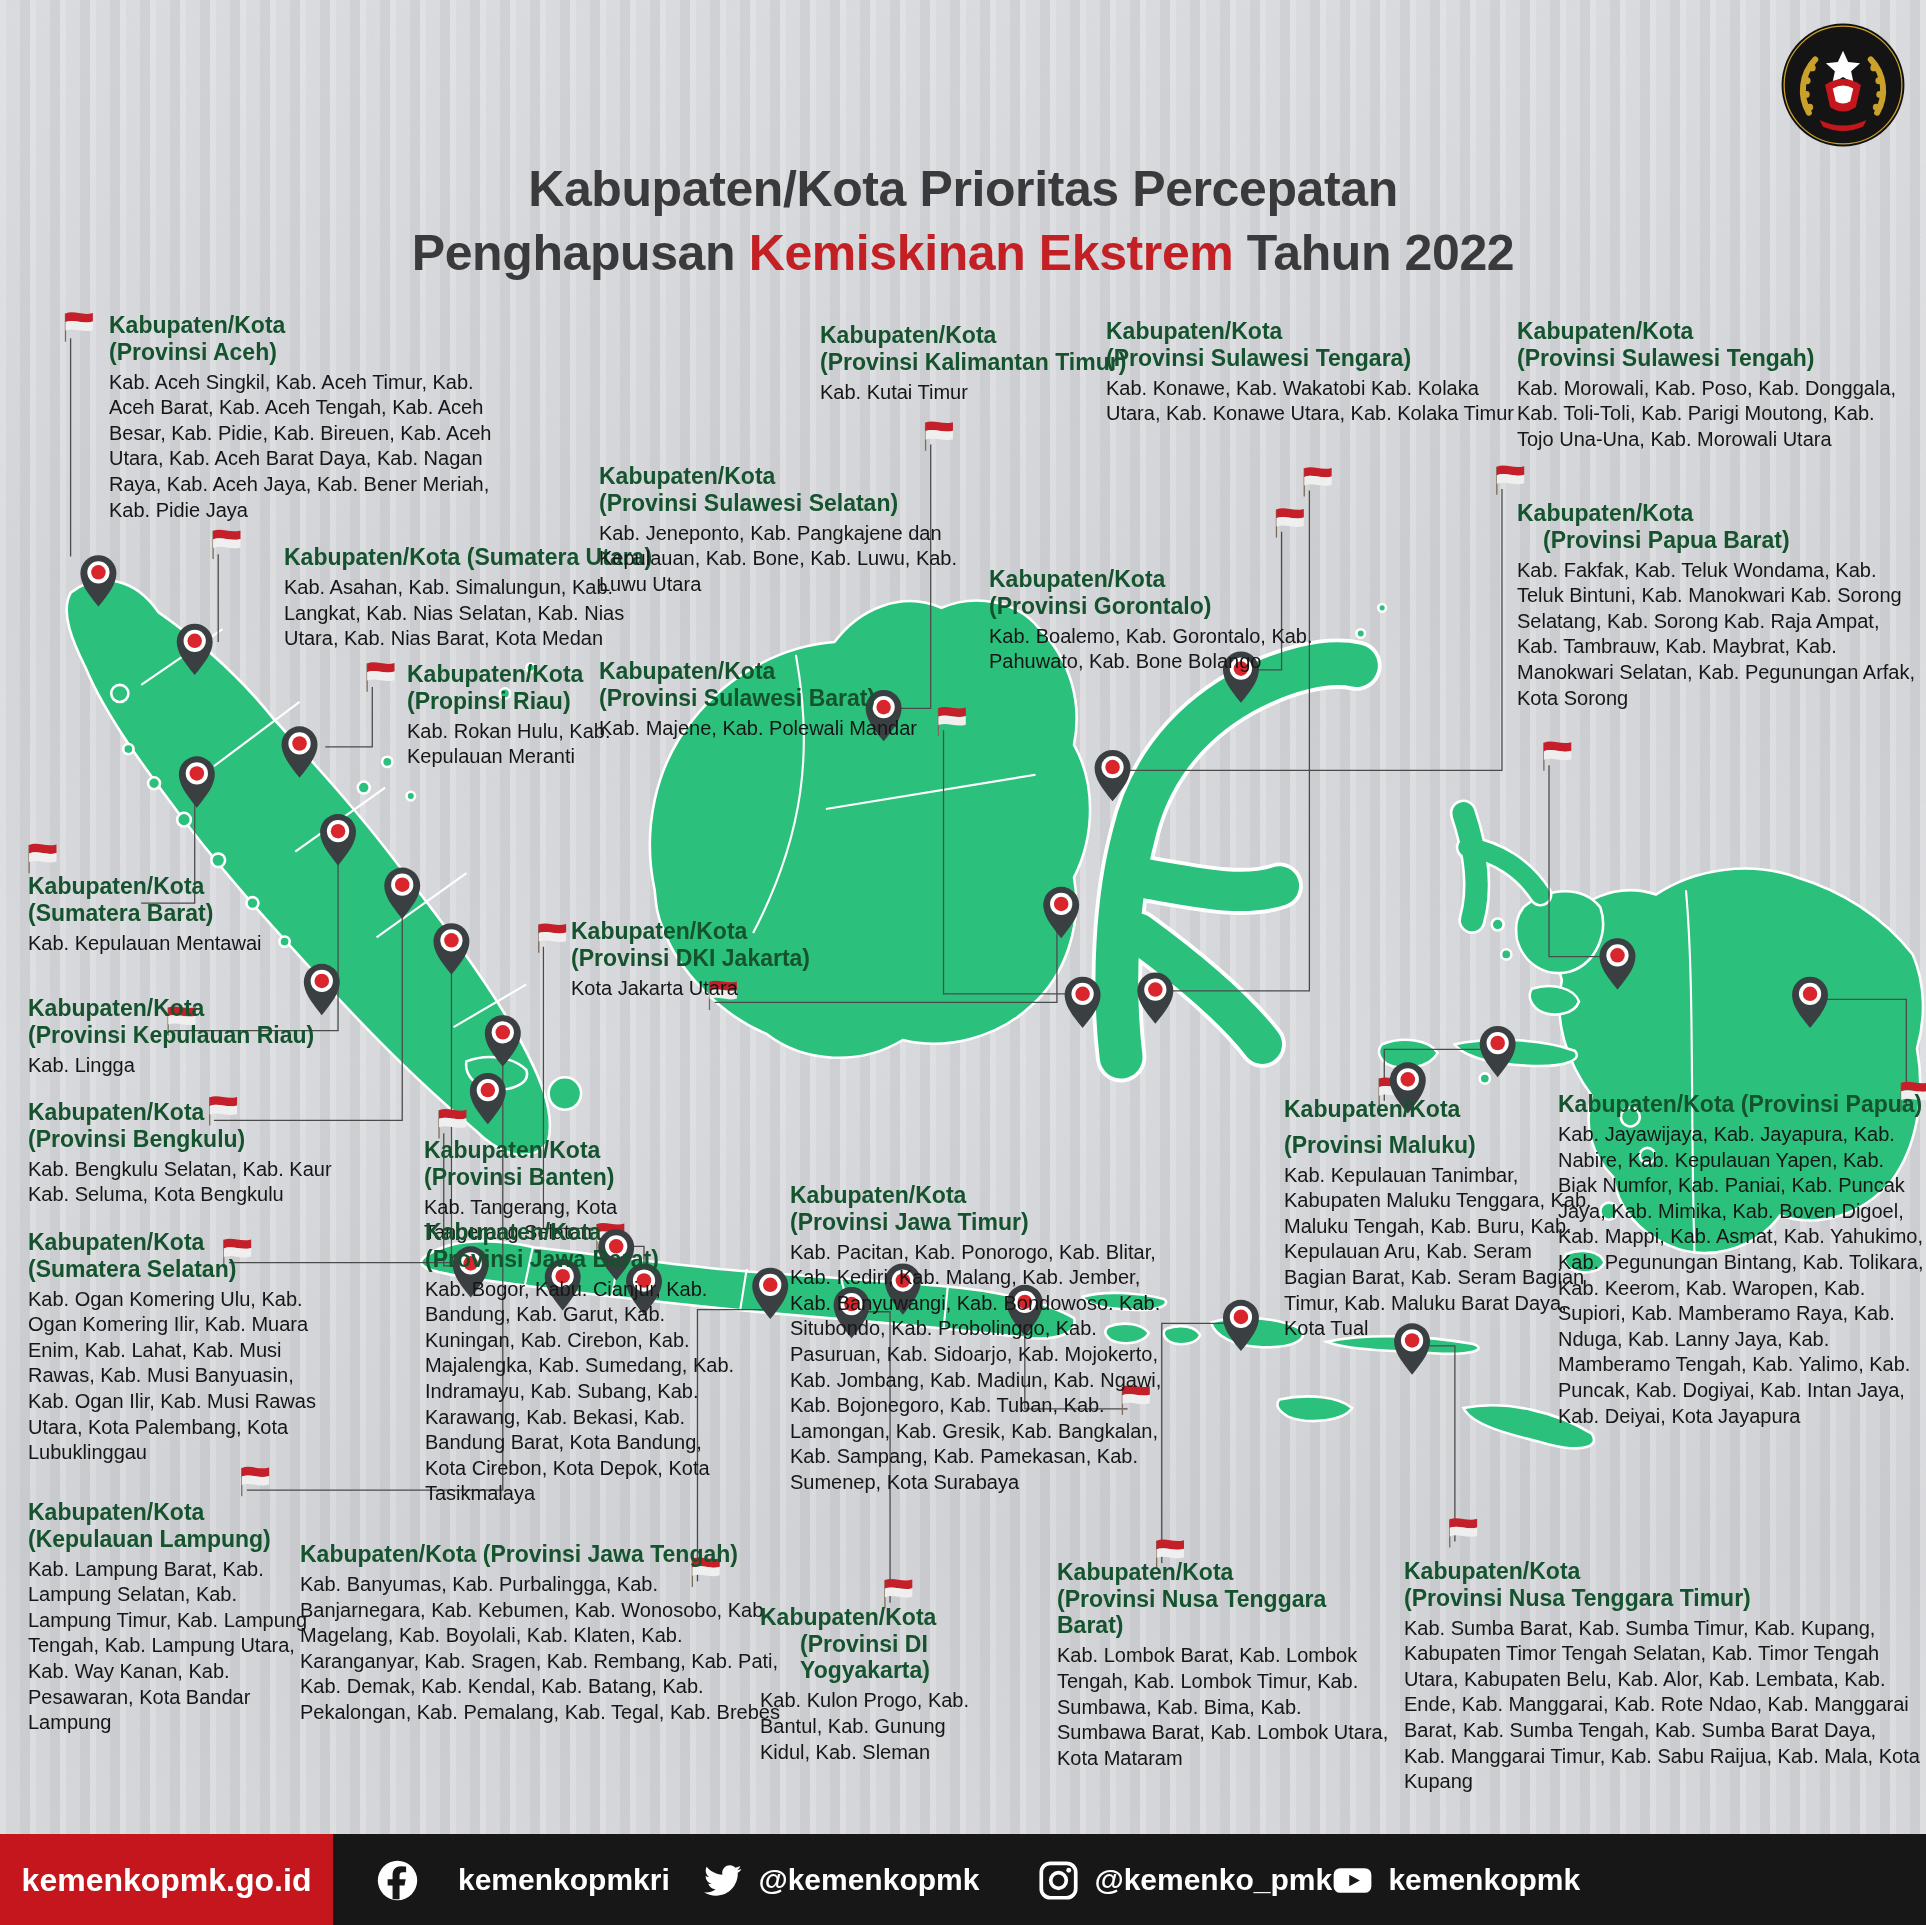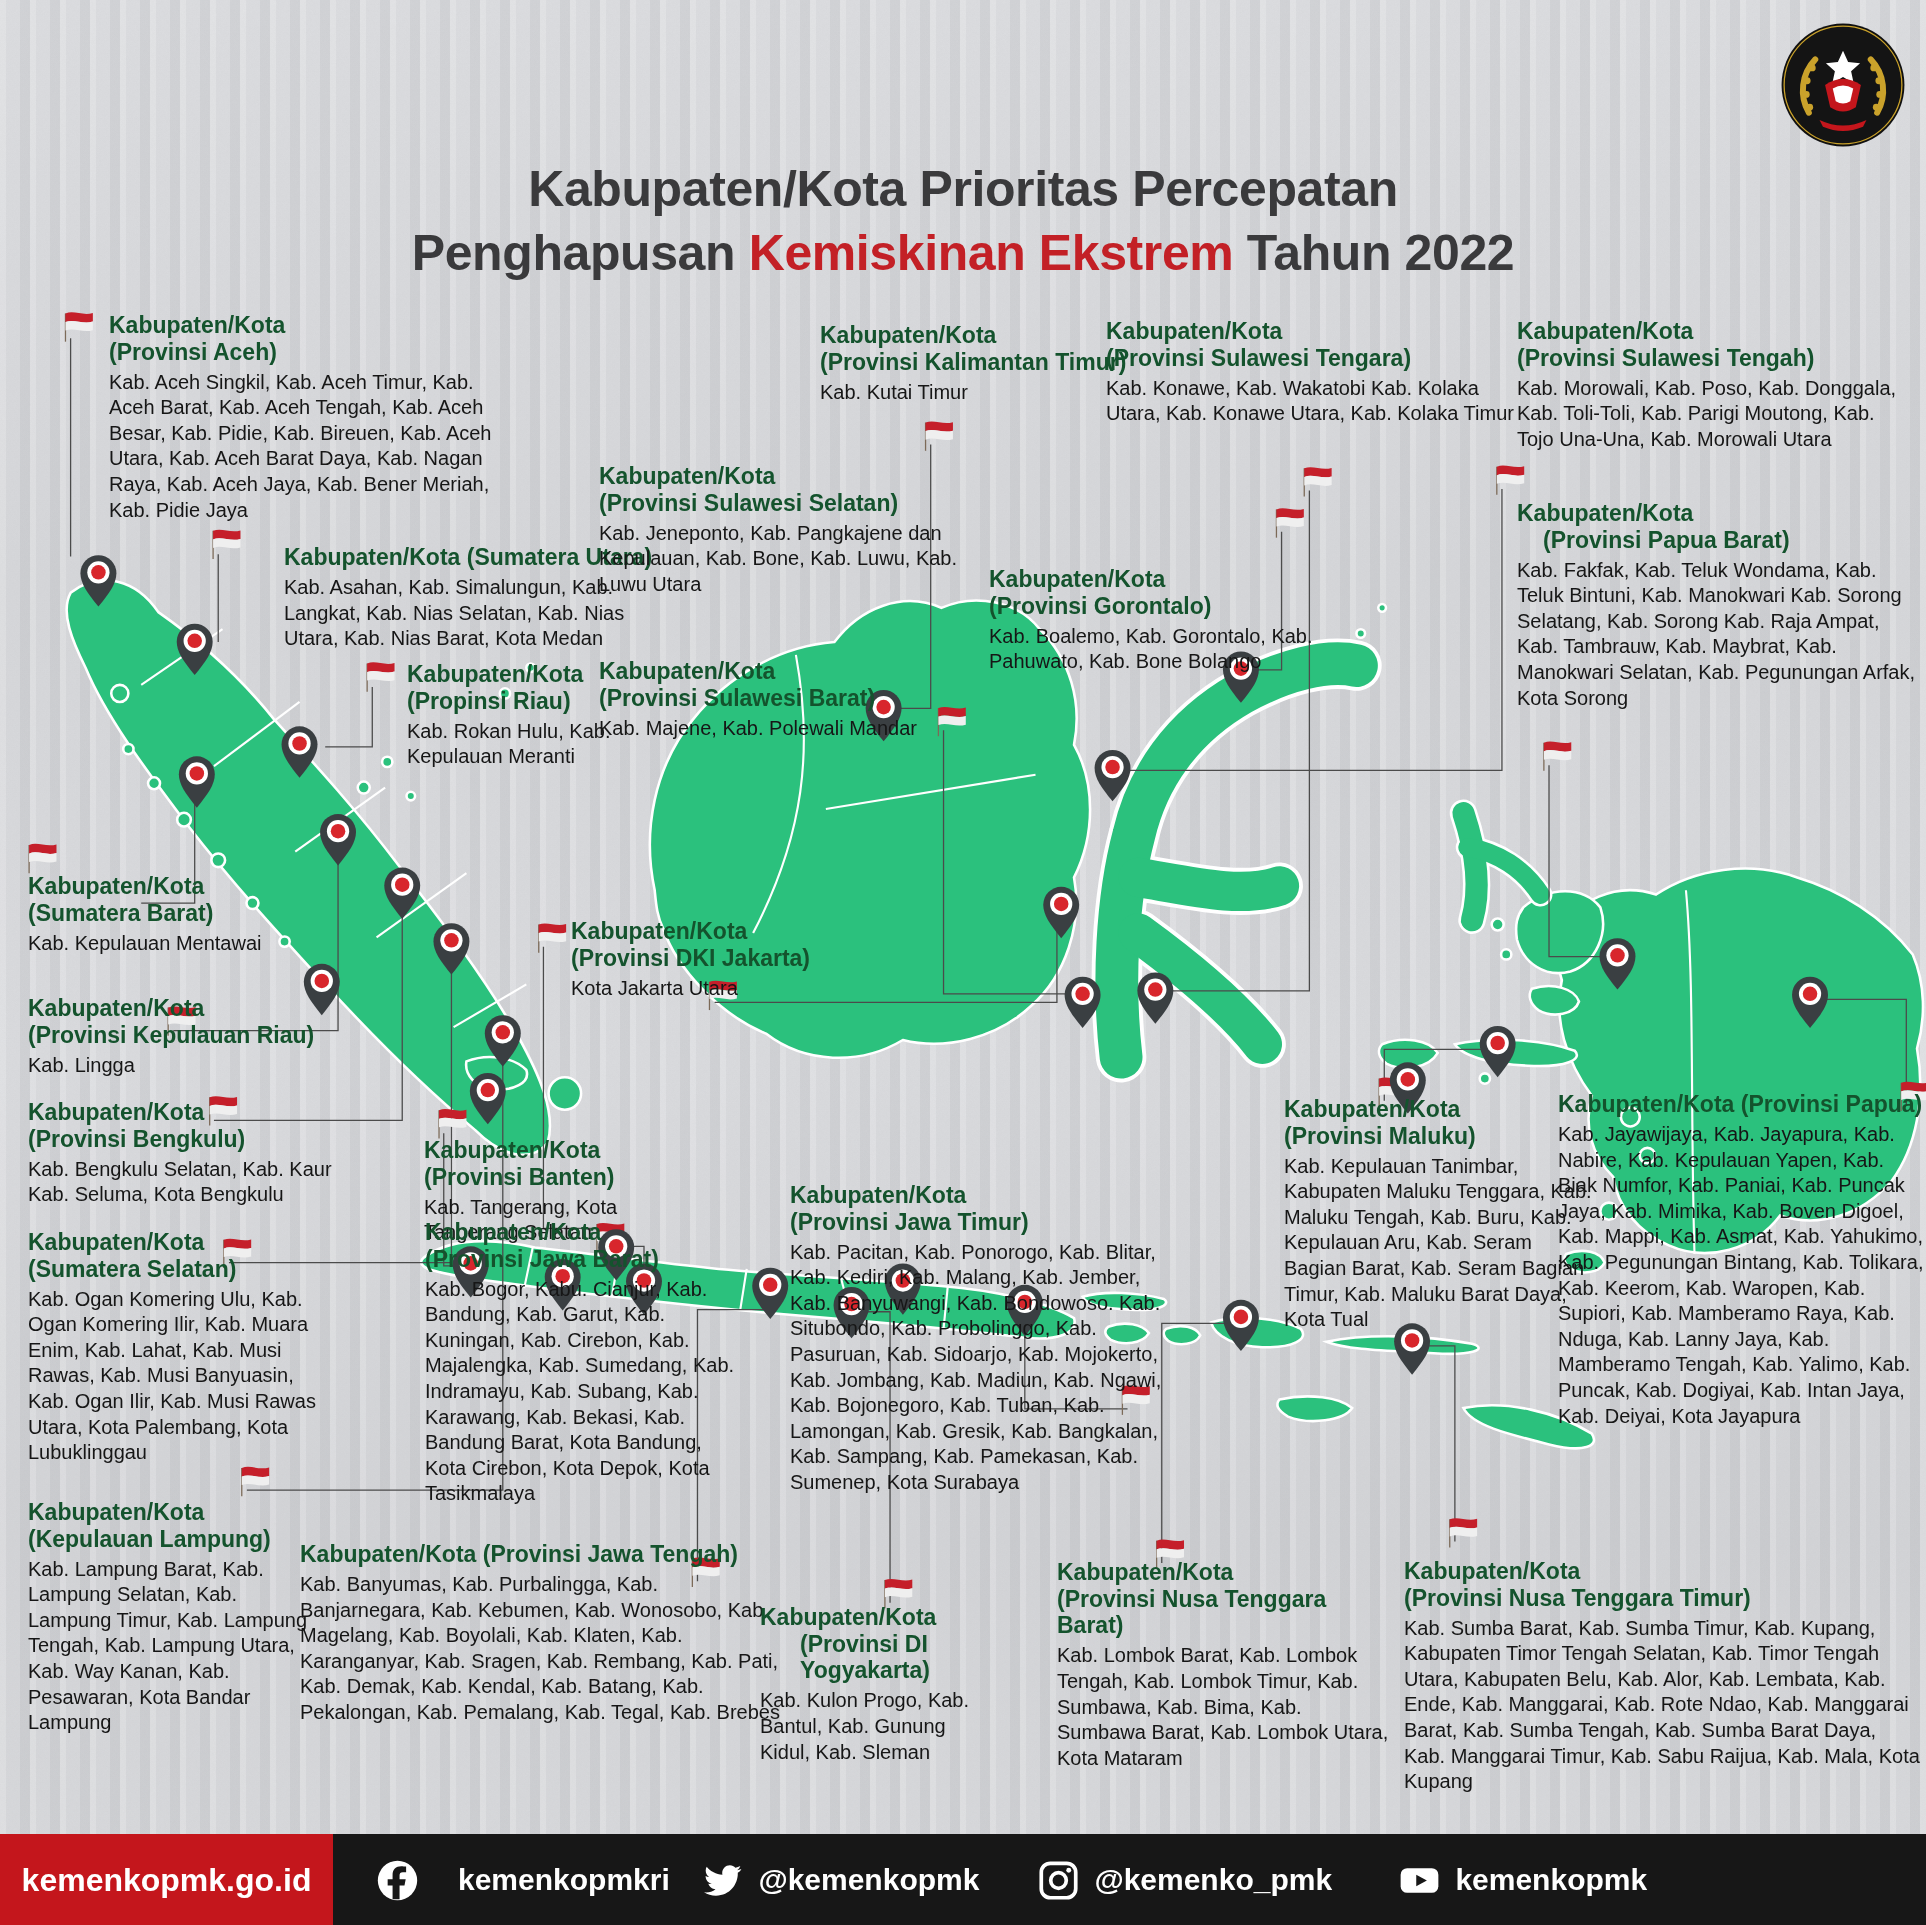--- a/index.html
+++ b/index.html
@@ -398,21 +398,21 @@
     <div class="block" style="left: 1057px; top: 1559px; width: 334px;">
       <div class="blk-head">
         <span style="display: block;">Kabupaten/Kota</span>
         <span style="display: block;">(Provinsi Nusa Tenggara Barat)</span>
       </div>
       <div class="blk-list">Kab. Lombok Barat, Kab. Lombok Tengah, Kab. Lombok Timur, Kab. Sumbawa, Kab. Bima, Kab. Sumbawa Barat, Kab. Lombok Utara, Kota Mataram</div>
     </div>
     <div class="block" style="left: 1284px; top: 1096px; width: 308px;">
       <div class="blk-head">
         <span style="display: block;">Kabupaten/Kota</span>
-        <span style="display: block;">(Provinsi Maluku)</span>
+        <span style="display: block; margin-top: 9px;">(Provinsi Maluku)</span>
       </div>
       <div class="blk-list">Kab. Kepulauan Tanimbar, Kabupaten Maluku Tenggara, Kab. Maluku Tengah, Kab. Buru, Kab. Kepulauan Aru, Kab. Seram Bagian Barat, Kab. Seram Bagian Timur, Kab. Maluku Barat Daya, Kota Tual</div>
     </div>
     <div class="block" style="left: 1558px; top: 1091px; width: 368px;">
       <div class="blk-head inline"><span>Kabupaten/Kota</span> <span>(Provinsi Papua)</span></div>
       <div class="blk-list">Kab. Jayawijaya, Kab. Jayapura, Kab. Nabire, Kab. Kepulauan Yapen, Kab. Biak Numfor, Kab. Paniai, Kab. Puncak Jaya, Kab. Mimika, Kab. Boven Digoel, Kab. Mappi, Kab. Asmat, Kab. Yahukimo, Kab. Pegunungan Bintang, Kab. Tolikara, Kab. Keerom, Kab. Waropen, Kab. Supiori, Kab. Mamberamo Raya, Kab. Nduga, Kab. Lanny Jaya, Kab. Mamberamo Tengah, Kab. Yalimo, Kab. Puncak, Kab. Dogiyai, Kab. Intan Jaya, Kab. Deiyai, Kota Jayapura</div>
     </div>
     <div class="block" style="left: 1404px; top: 1558px; width: 518px;">
       <div class="blk-head">
         <span style="display: block;">Kabupaten/Kota</span>
@@ -440,21 +440,21 @@
     <span>@kemenkopmk</span>
   </div>
   <div class="f-item" style="left:1038px;">
     <svg class="f-ic" viewBox="0 0 100 100">
       <rect x="8" y="8" width="84" height="84" rx="22" fill="none" stroke="#ffffff" stroke-width="9"></rect>
       <circle cx="50" cy="50" r="19" fill="none" stroke="#ffffff" stroke-width="9"></circle>
       <circle cx="75" cy="25" r="6" fill="#ffffff"></circle>
     </svg>
     <span>@kemenko_pmk</span>
   </div>
-  <div class="f-item" style="left:1399px;">
+  <div class="f-item" style="left:1332px;">
     <svg class="f-ic" viewBox="0 0 100 100">
       <rect x="4" y="20" width="92" height="60" rx="16" fill="#ffffff"></rect>
       <path d="M42,36 L68,50 L42,64 Z" fill="#171717"></path>
     </svg>
     <span>kemenkopmk</span>
   </div>
 </div>
 
 
 </body></html>

